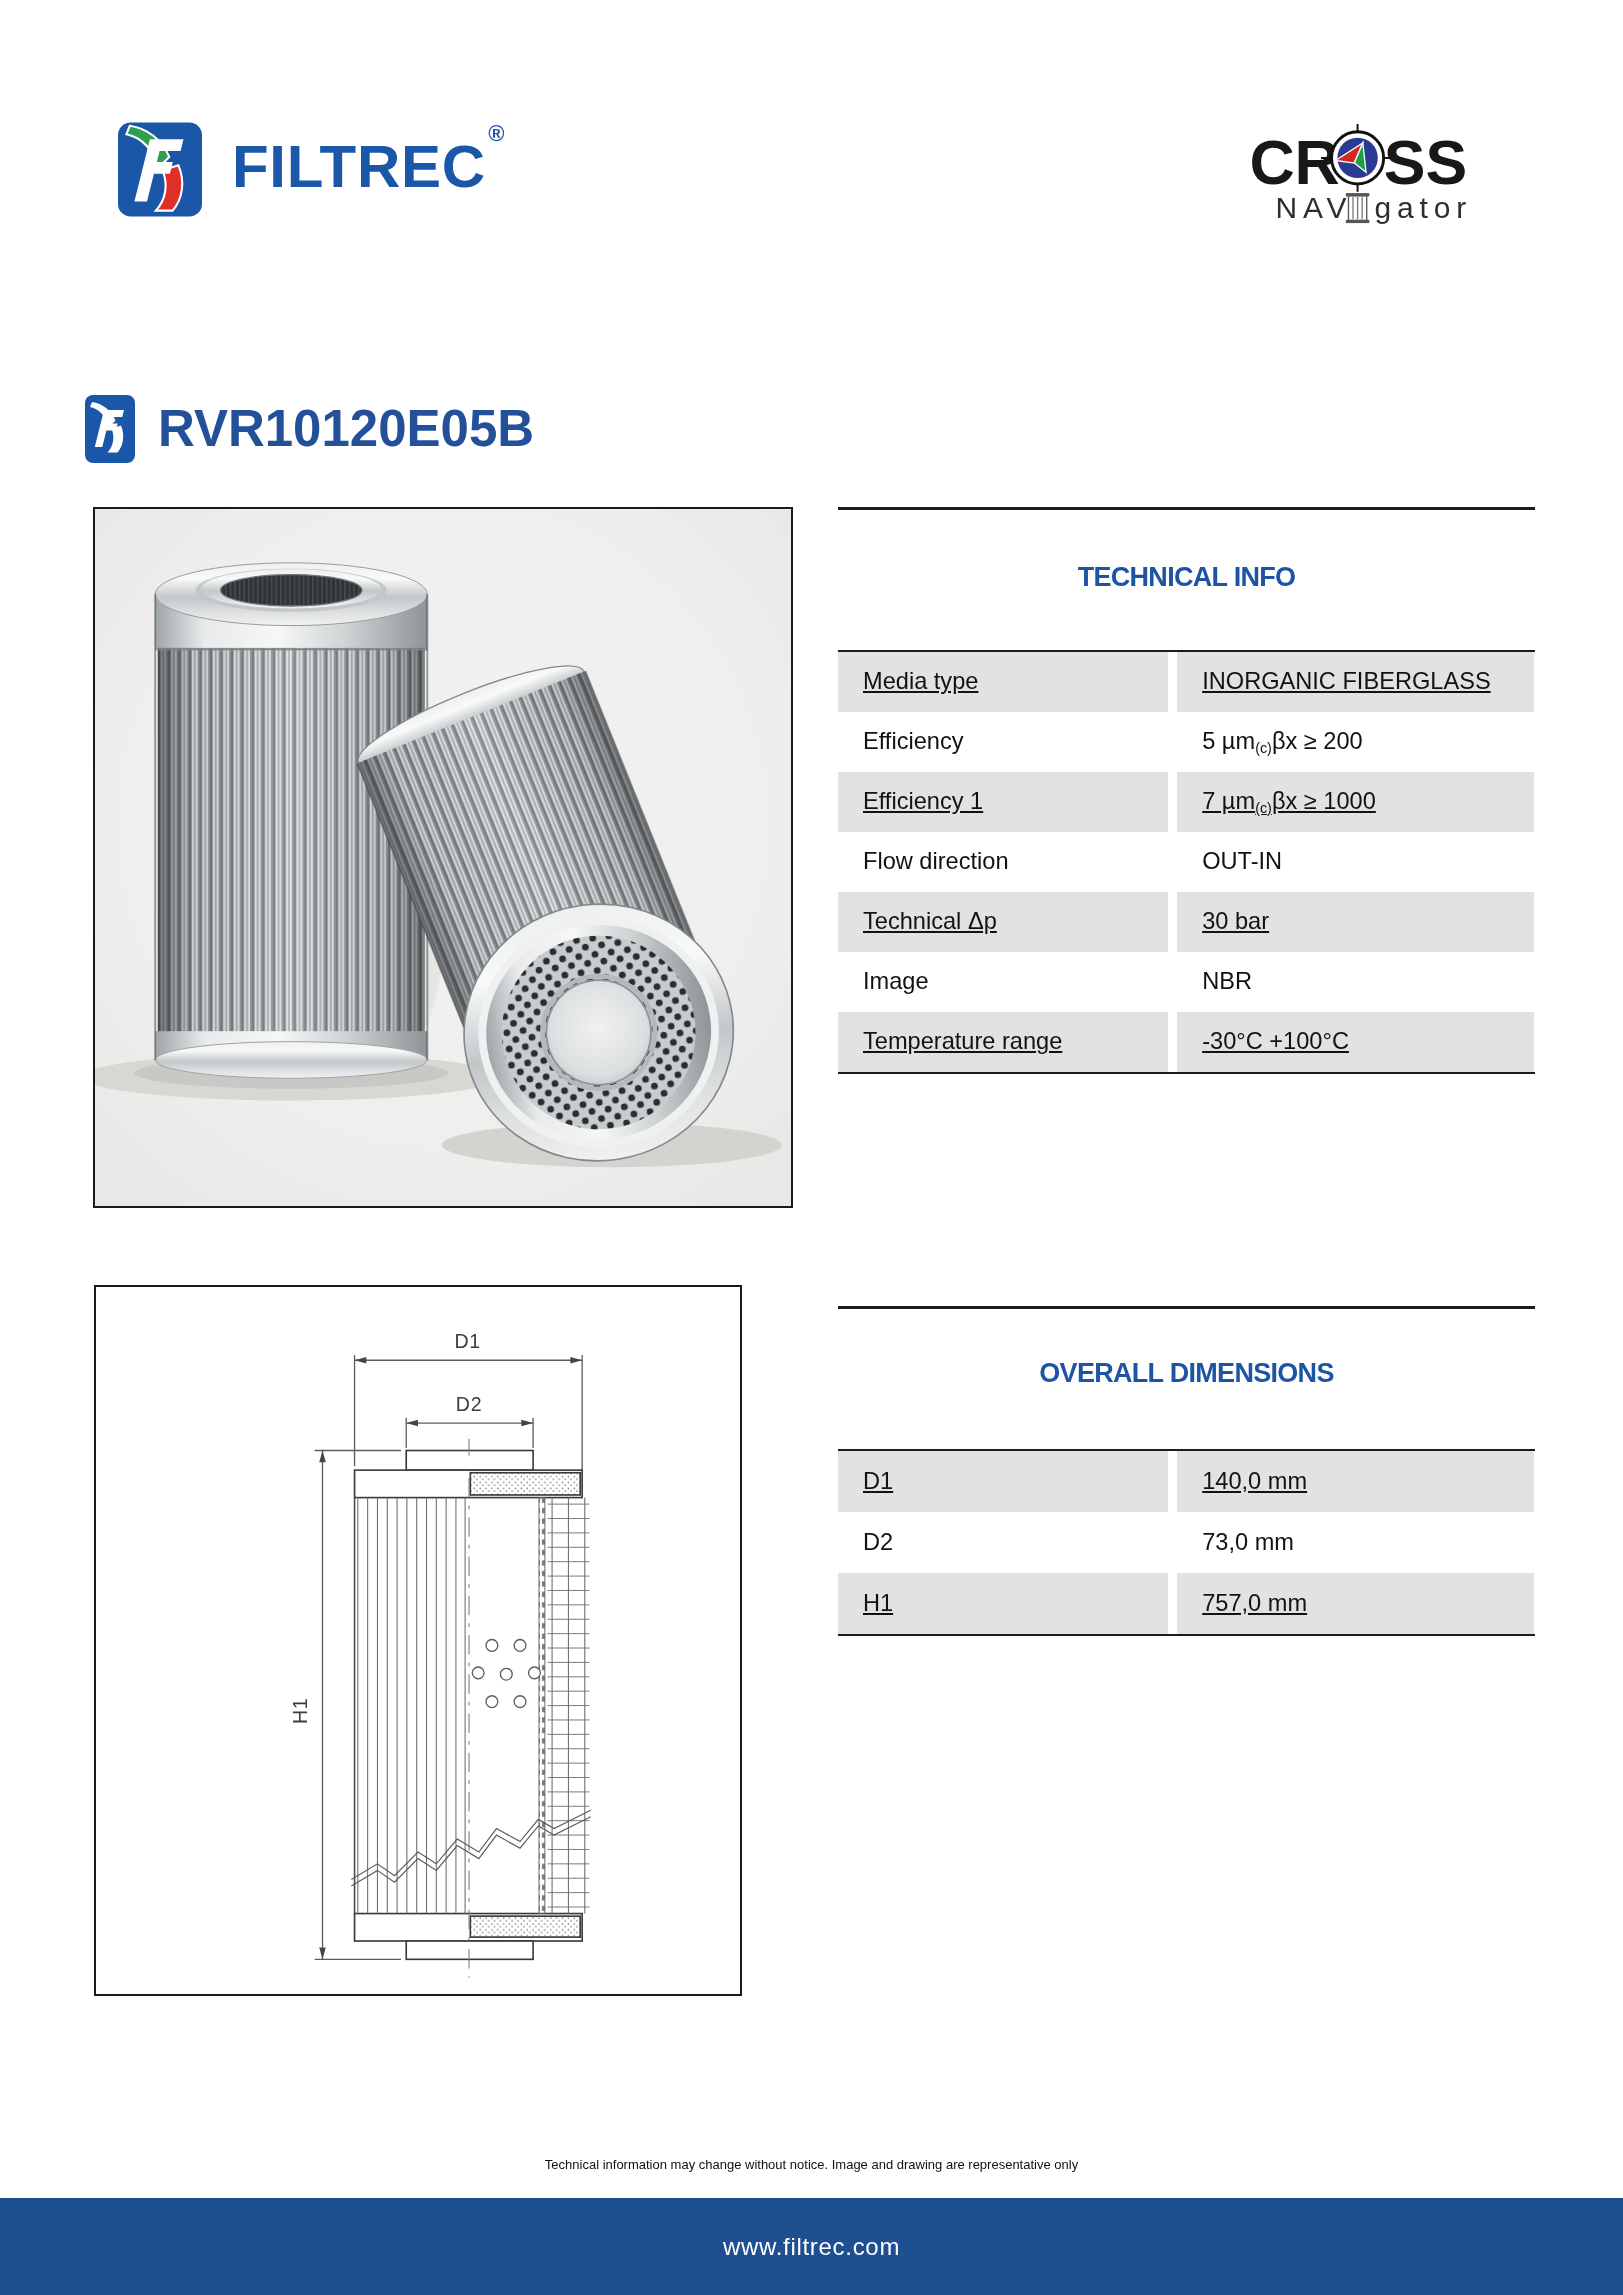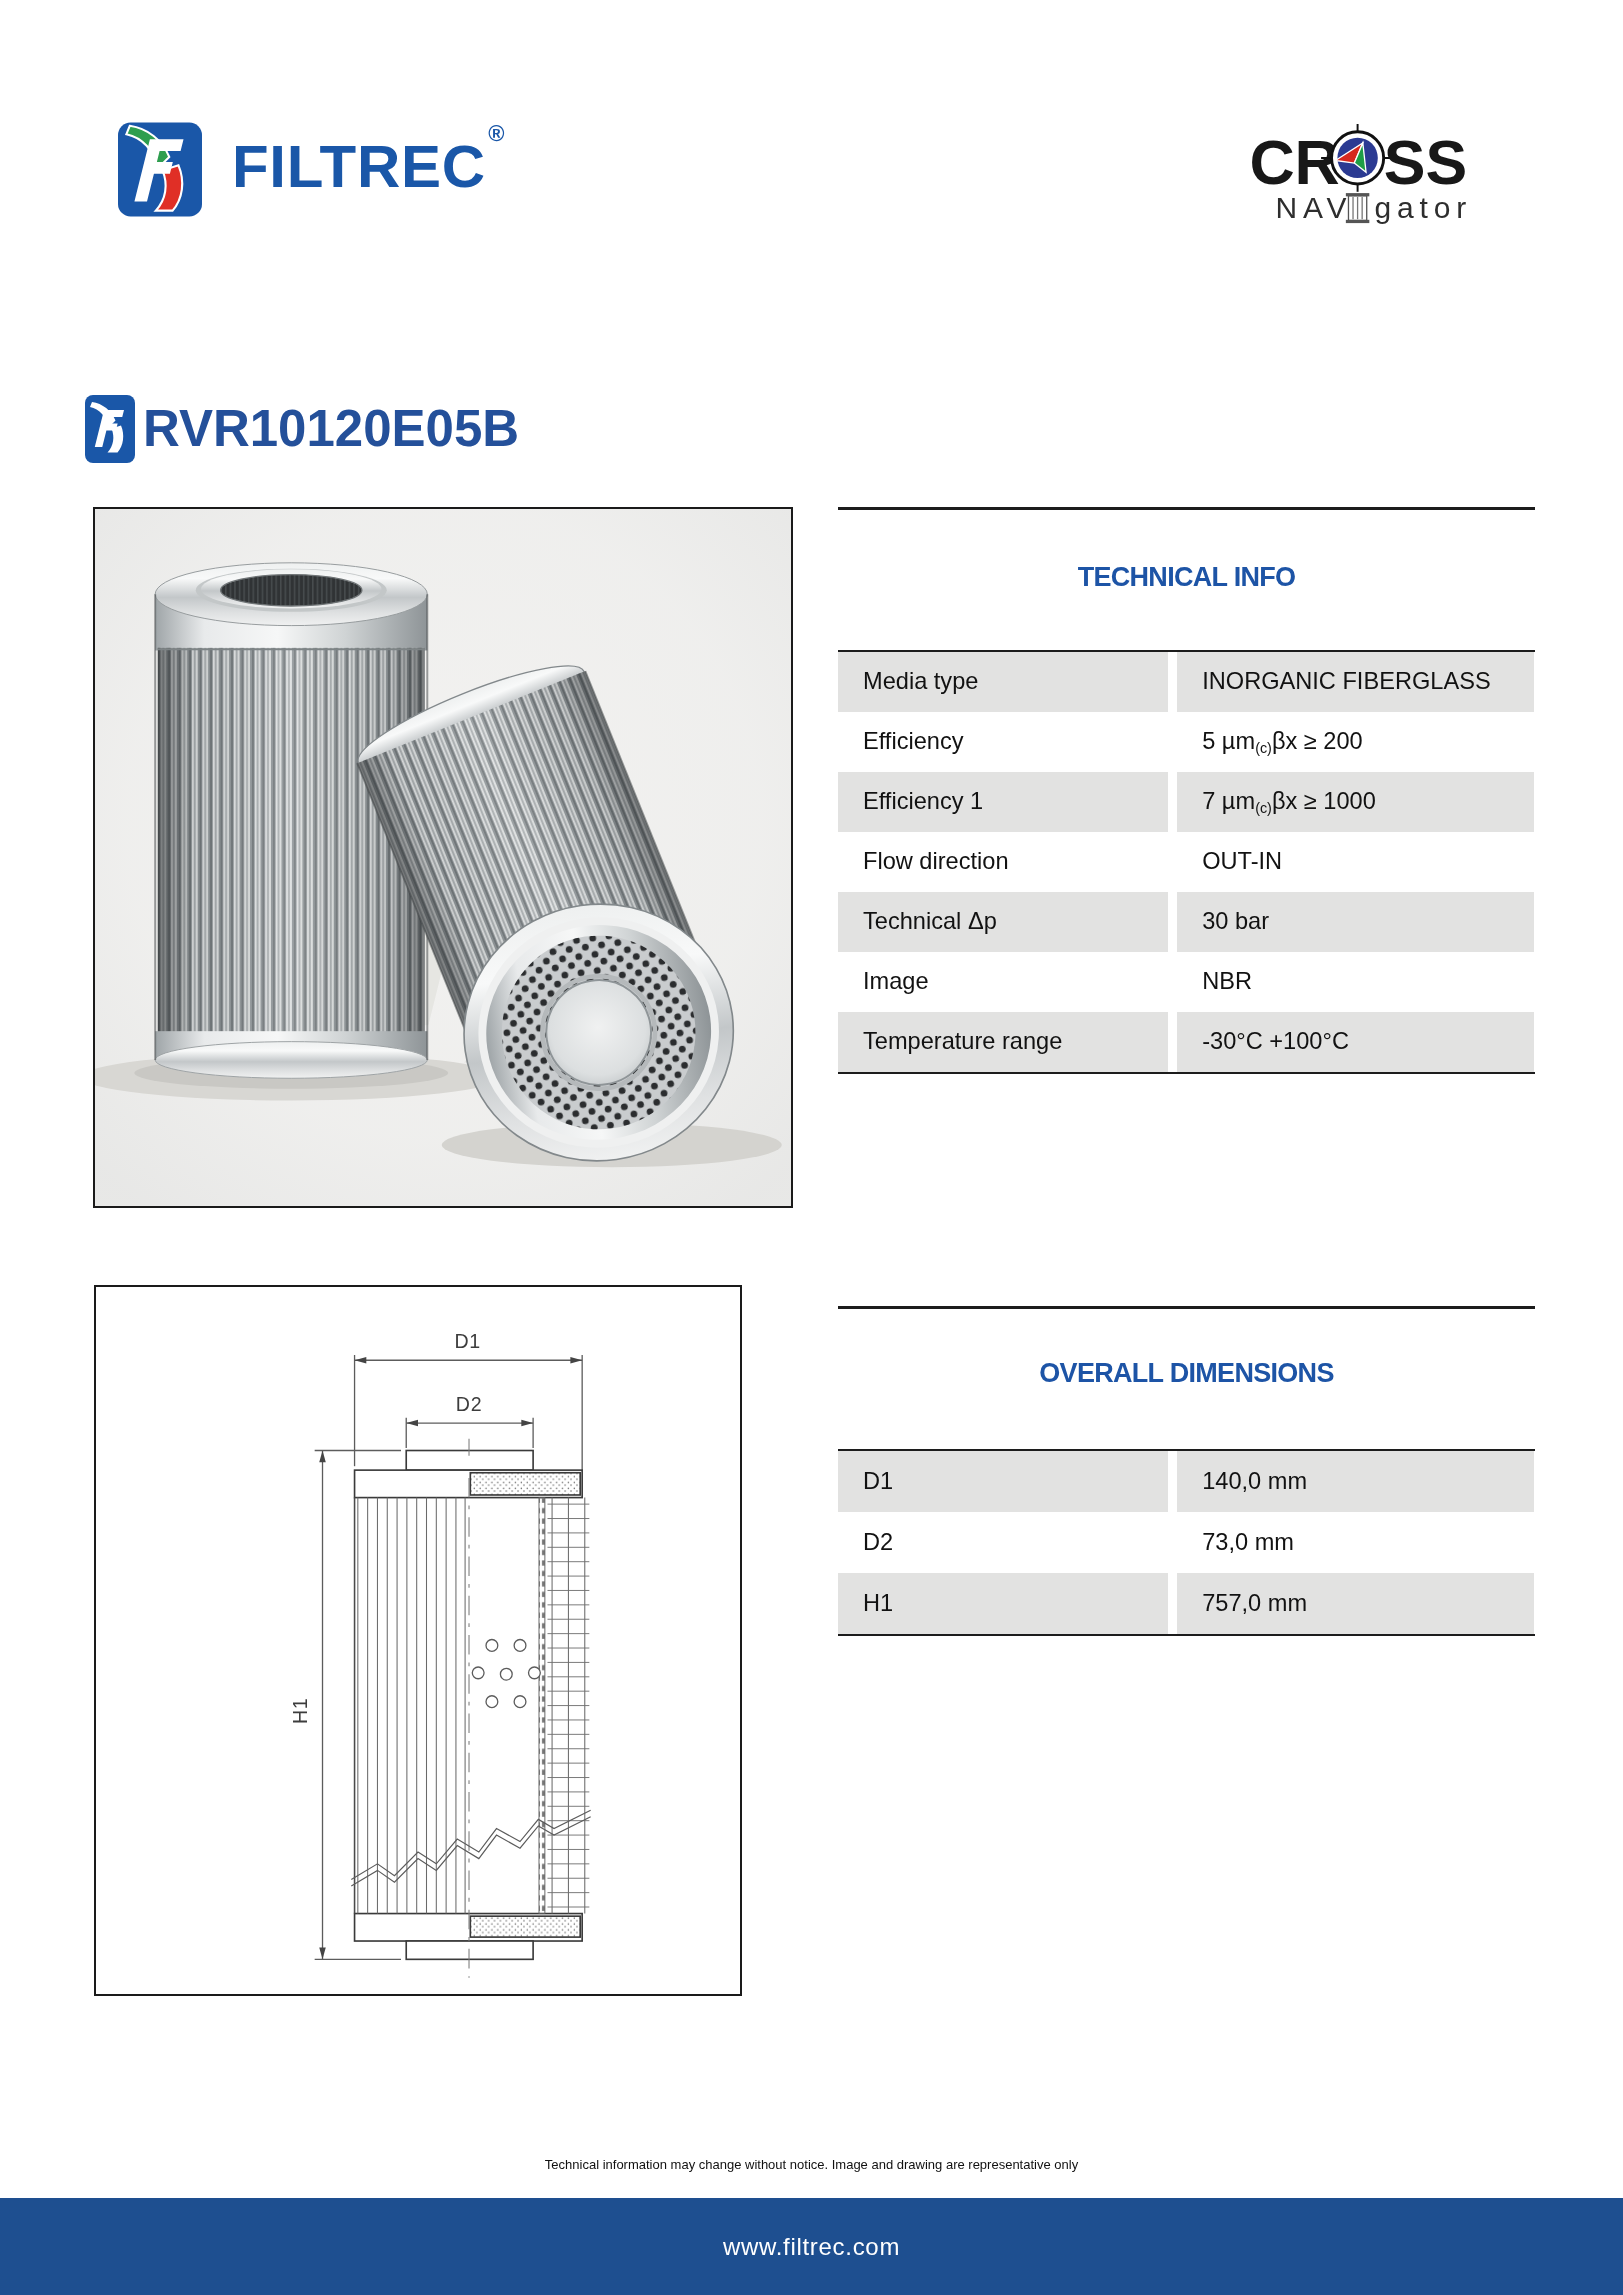--- a/index.html
+++ b/index.html
@@ -26,21 +26,21 @@
   }
   .wordmark{
     font-size:60px;font-weight:bold;color:var(--brand-blue);
     letter-spacing:0.7px;line-height:1;position:relative;top:-2.6px;
   }
   .wordmark sup{font-size:22px;position:relative;top:-25px;left:2.6px;font-weight:bold;}
   .cross-logo{position:absolute;left:1249px;top:124px;}
   
   .title-row{
     position:absolute;left:85px;top:390px;height:77px;
-    display:flex;align-items:center;gap:8px;
+    display:flex;align-items:center;gap:23px;
   }
   .part-number{
     font-size:51px;font-weight:bold;color:var(--title-blue);
     letter-spacing:0px;line-height:1;
   }
   
   .photo-frame{
     position:absolute;left:93px;top:507px;width:700px;height:701px;
     border:2px solid #1a1a1a;background:#f3f2f0;
   }
@@ -67,21 +67,21 @@
   }
   .spec-row{display:grid;grid-template-columns:330px 9.2px 357px;}
   #tech-section .spec-row{height:60px;}
   #dims-section .spec-row{height:61px;}
   .spec-row .cell{
     display:flex;align-items:center;
     font-size:23.6px;color:#121212;padding-left:25px;
     background:transparent;
   }
   .spec-row .gap{background:#ffffff;}
-  .spec-row.alt .cell{background:var(--row-gray);}
+  .spec-row.alt .cell{background:var(--row-gray);text-decoration:underline;}
   .cell sub{font-size:14.4px;position:relative;bottom:-6.5px;}
   
   .disclaimer{
     position:absolute;top:2157px;left:0;width:100%;
     text-align:center;font-size:13px;font-weight:500;color:#111111;
   }
   .footer-bar{
     position:absolute;top:2198px;left:0;width:100%;height:97px;
     background:var(--footer-bar-blue);
     display:flex;align-items:center;justify-content:center;

